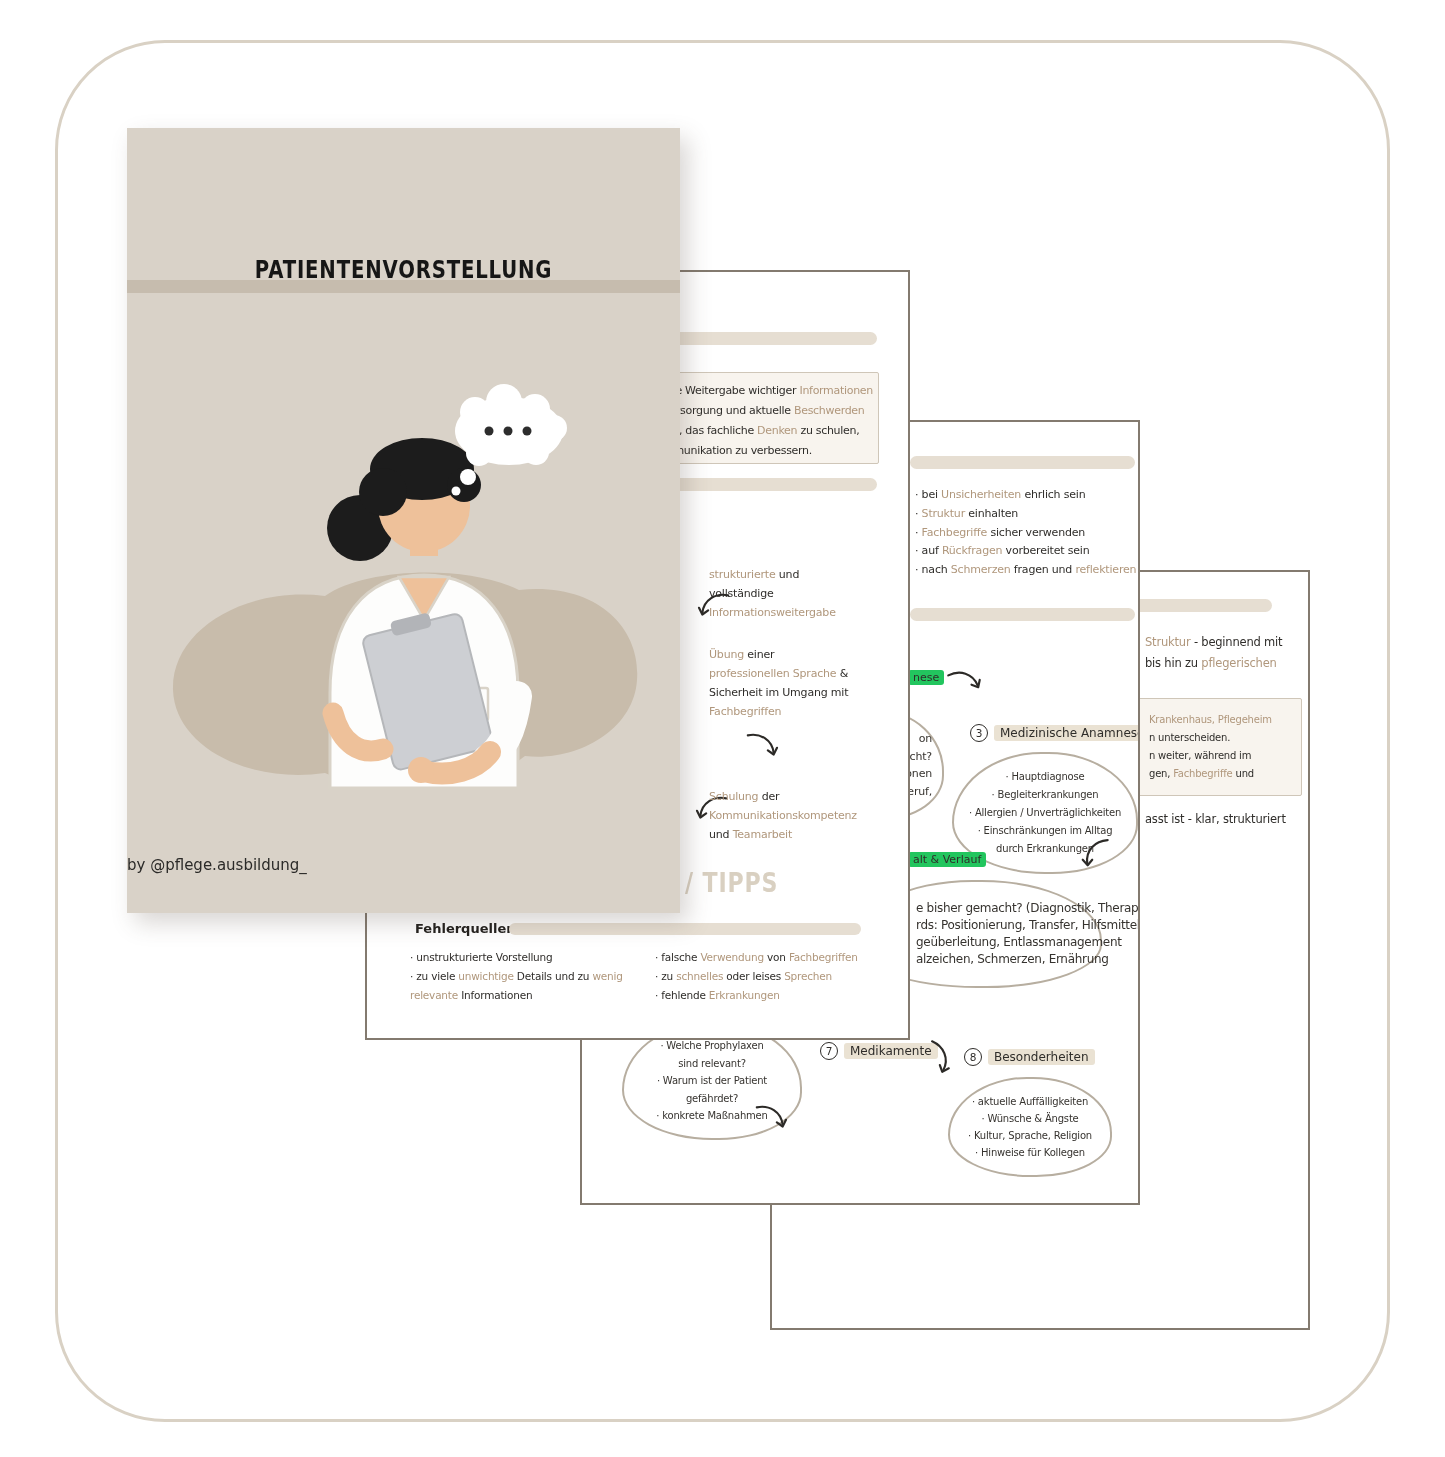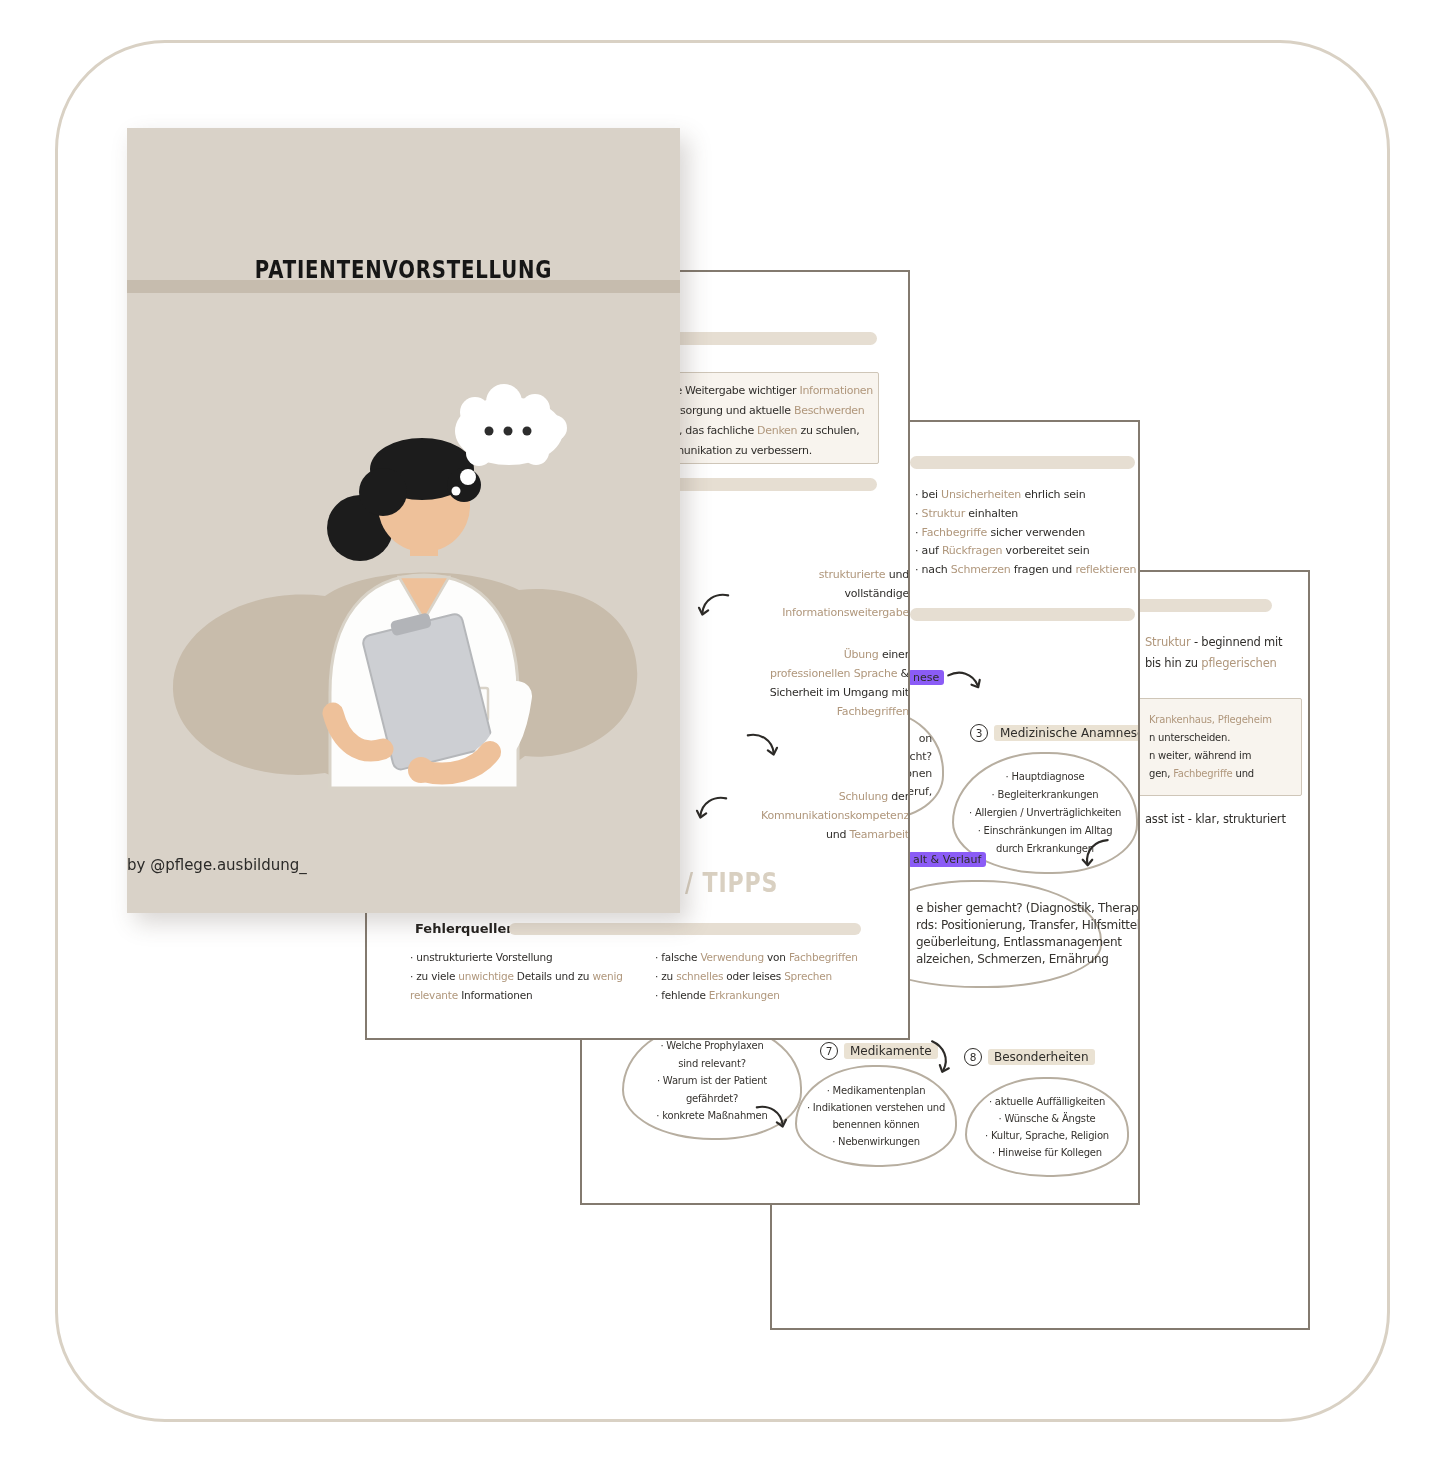--- a/index.html
+++ b/index.html
@@ -22,40 +22,40 @@
                font-weight:bold;font-size:24px;letter-spacing:1px;color:#161616;
                transform:scaleX(.82)}
   .cover-byline{position:absolute;top:728px;left:0;width:100%;
                 font-size:15px;color:#2b2a28}
   .nurse{position:absolute;left:0;top:0}
 
   .pill{position:absolute;height:13px;border-radius:7px;background:#e6ded2}
   .tan{color:#b0977c}
   .txt{position:absolute;white-space:pre-line;font-size:11px;line-height:19px;
        letter-spacing:-0.2px;color:#2f2d2a}
-  .benefit{position:absolute;left:342px;width:200px;text-align:right;
+  .benefit{position:absolute;left:342px;width:200px;text-align:left;
            font-size:11px;line-height:19px;letter-spacing:-0.2px;white-space:pre-line}
   .tipps-heading{position:absolute;font-weight:bold;font-size:26px;letter-spacing:1px;
                  color:#d9d0c1;transform:scaleX(.85);transform-origin:left center}
   .fehler-label{position:absolute;font-weight:bold;font-size:13px;color:#23211e}
   .note-box{position:absolute;background:#f8f4ee;border:1.5px solid #cfc6b8;border-radius:2px}
 
   .cloud{position:absolute;background:#fff;border:2px solid #b7aea0;
          border-radius:50% 50% 48% 52% / 60% 58% 42% 44%;
          display:flex;align-items:center;justify-content:center}
   .ctext{white-space:pre-line;text-align:center;font-size:10.5px;line-height:17.5px;
          letter-spacing:-0.2px;color:#36332f;padding:0 8px}
 
   .seclabel{position:absolute;display:flex;align-items:center;gap:6px;font-size:12px;
             white-space:nowrap}
   .num{width:18px;height:18px;border:1.4px solid #2e2c29;border-radius:50%;
        display:flex;align-items:center;justify-content:center;font-size:10.5px;
        background:#fff;flex:none}
   .hl{background:#eae2d3;padding:1px 6px;border-radius:3px}
-  .hl-abs{position:absolute;background:#8b5cf6;padding:1px 5px;border-radius:3px;
+  .hl-abs{position:absolute;background:#22c55e;padding:1px 5px;border-radius:3px;
           font-size:11px;white-space:nowrap}
 
   .arrow{position:absolute;width:34px;height:30px;overflow:visible}
   .ar{fill:none;stroke:#2c2a27;stroke-width:2.6;stroke-linecap:round;stroke-linejoin:round}
 </style>
 </head>
 <body>
 
 <div class="frame"></div>
 
@@ -126,36 +126,30 @@
   </div>
   <svg class="arrow" style="left:172px;top:682px;transform:scaleX(-1)" viewBox="0 0 40 36">
     <path class="ar" d="M37 4 C 22 1 8 9 6 25"></path>
       <path class="ar" d="M2 19 L6 27 L13 22"></path>
   </svg>
 
   <div class="seclabel" style="left:238px;top:620px">
     <span class="num">7</span>
     <span class="hl">Medikamente</span>
   </div>
-  <div class="cloud" style="left:213px;top:643px;width:162px;height:102px">
-    <div class="ctext" style="font-size:10px;line-height:17px">· Medikamentenplan
-· Indikationen verstehen und
-benennen können
-· Nebenwirkungen</div>
-  </div>
 
   <svg class="arrow" style="left:338px;top:622px;transform:scaleX(-1) rotate(-35deg)" viewBox="0 0 40 36">
     <path class="ar" d="M37 4 C 22 1 8 9 6 25"></path>
       <path class="ar" d="M2 19 L6 27 L13 22"></path>
   </svg>
   <div class="seclabel" style="left:382px;top:626px">
     <span class="num">8</span>
     <span class="hl">Besonderheiten</span>
   </div>
-  <div class="cloud" style="left:383px;top:655px;width:164px;height:100px">
+  <div class="cloud" style="left:366px;top:655px;width:164px;height:100px">
     <div class="ctext" style="font-size:10px;line-height:17px">· aktuelle Auffälligkeiten
 · Wünsche &amp; Ängste
 · Kultur, Sprache, Religion
 · Hinweise für Kollegen</div>
   </div>
 </div>
 
 <div class="page page-a">
   <div class="pill" style="left:40px;top:60px;width:470px"></div>
   <div class="note-box" style="left:33px;top:100px;width:479px;height:92px">

